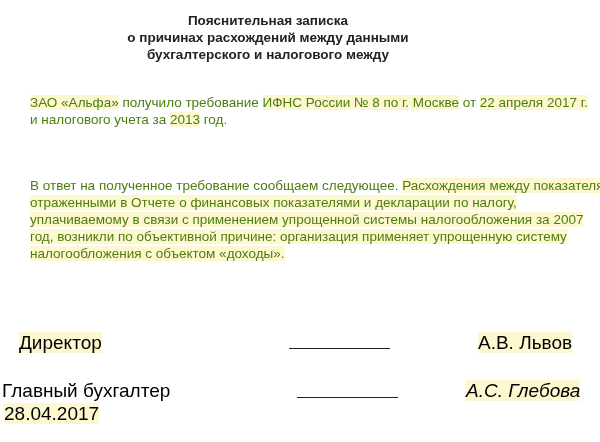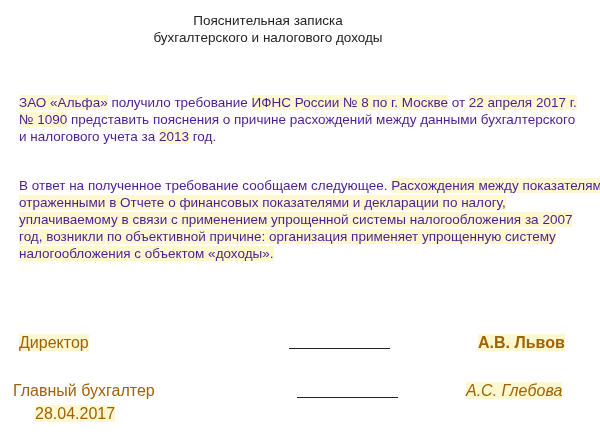--- a/index.html
+++ b/index.html
@@ -1,57 +1,55 @@
 <!DOCTYPE html>
 <html><head>
 <meta charset="utf-8">
 <style>
   html, body { margin:0; padding:0; background:#ffffff; }
   body { width:600px; height:442px; position:relative; overflow:hidden;
          font-family:"Liberation Sans", sans-serif; color:#222; }
   .title { position:absolute; left:0; width:536px; text-align:center;
-           font-weight:normal; font-size:13.5px; line-height:17px; top:12px; color:#222; }
+           font-weight:bold; font-size:13.5px; line-height:17px; top:12px; color:#222; }
   .title div { height:17px; }
-  .para { position:absolute; left:19px; font-size:13.5px; line-height:17px; color:#4c1d95; }
+  .para { position:absolute; left:30px; font-size:13.5px; line-height:17px; color:#4d7c0f; }
   .para .line { white-space:nowrap; height:17px; }
   .hl { background:#fdf8cf; }
-  .sig { position:absolute; font-size:16px; line-height:17px; color:#a16207; white-space:nowrap; }
+  .sig { position:absolute; font-size:19px; line-height:17px; color:#000000; white-space:nowrap; }
   .sigline { position:absolute; height:1px; background:#222; }
 </style>
 </head>
 <body>
 
 <div class="title">
   <div>Пояснительная записка</div>
-  <div>бухгалтерского и налогового доходы</div>
+  <div>о причинах расхождений между данными</div>
+  <div>бухгалтерского и налогового между</div>
 </div>
 
 <div class="para" style="top:94px;">
   <div class="line">
     <span class="hl">ЗАО «Альфа»</span><span> получило требование </span><span class="hl">ИФНС России № 8 по г. Москве</span><span> от </span><span class="hl">22 апреля 2017 г.</span>
-  </div>
-  <div class="line">
-    <span class="hl">№ 1090</span><span> представить пояснения о причине расхождений между данными бухгалтерского</span>
   </div>
   <div class="line">
     <span>и налогового учета за </span><span class="hl">2013</span><span> год.</span>
   </div>
 </div>
 
 <div class="para" style="top:177px;">
   <div class="line">
     <span>В ответ на полученное требование сообщаем следующее. </span><span class="hl">Расхождения между показателями,</span>
   </div>
   <div class="line"><span class="hl">отраженными в Отчете о финансовых показателями и декларации по налогу,</span></div>
   <div class="line"><span class="hl">уплачиваемому в связи с применением упрощенной системы налогообложения за 2007</span></div>
   <div class="line"><span class="hl">год, возникли по объективной причине: организация применяет упрощенную систему</span></div>
   <div class="line"><span class="hl">налогообложения с объектом «доходы».</span></div>
 </div>
 
 <div class="sig" style="left:19px; top:334px;"><span class="hl">Директор</span></div>
 <div class="sigline" style="left:289px; top:348px; width:101px;"></div>
-<div class="sig" style="left:478px; top:334px;font-weight:bold;"><span class="hl">А.В. Львов</span></div>
+<div class="sig" style="left:478px; top:334px;"><span class="hl">А.В. Львов</span></div>
 
-<div class="sig" style="left:13px; top:382px;"><span>Главный бухгалтер</span></div>
+<div class="sig" style="left:2px; top:382px;"><span>Главный бухгалтер</span></div>
 <div class="sigline" style="left:297px; top:397px; width:101px;"></div>
 <div class="sig" style="left:466px; top:382px;font-style:italic;"><span class="hl">А.С. Глебова</span></div>
 
-<div class="sig" style="left:35px; top:405px;"><span class="hl">28.04.2017</span></div>
+<div class="sig" style="left:4px; top:405px;"><span class="hl">28.04.2017</span></div>
 
 </body></html>

